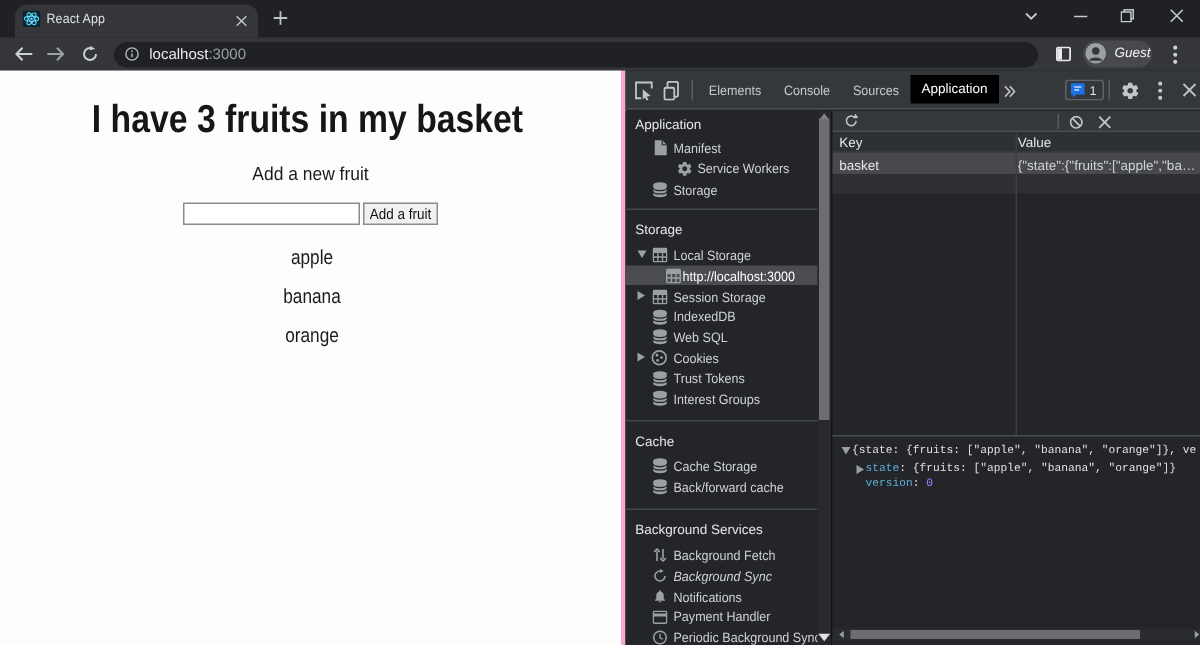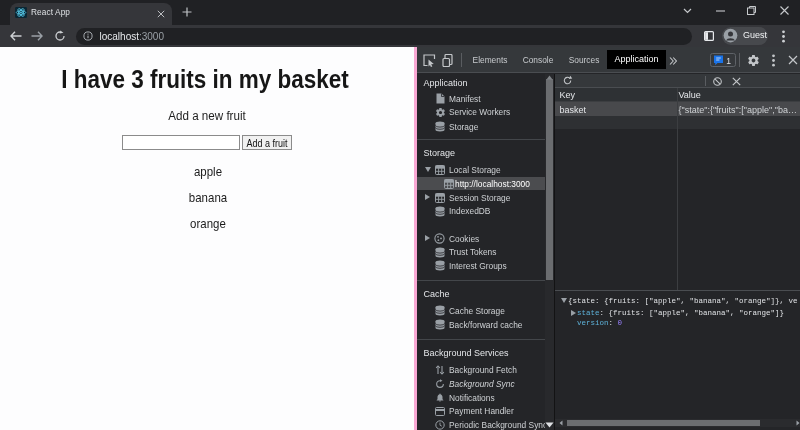--- a/index.html
+++ b/index.html
@@ -9,21 +9,21 @@
 
 
 #tabstrip { position:absolute; left:0; top:0; width:800px; height:25px; background:#202124; }
 #tab { position:absolute; left:10px; top:3px; width:162px; height:22px; background:#35363a; border-radius:8px 8px 0 0; }
 #tabtitle { position:absolute; left:21px; top:4px; font-size:9px; transform:scaleX(0.92); transform-origin:0 50%; color:#dee1e4; letter-spacing:0.1px; }
 #toolbar { position:absolute; left:0; top:25px; width:800px; height:22px; background:#35363a; }
 #omnibox { position:absolute; left:76px; top:2.5px; width:616px; height:17px; background:#202124; border-radius:8.5px; }
 #urltext { position:absolute; left:23.5px; top:3px; font-size:10px; color:#e8eaed; }
 #urltext span { color:#9aa0a6; }
 #guest { position:absolute; left:721.5px; top:1.5px; width:46.5px; height:18.5px; background:#47494d; border-radius:9.5px; }
-#guesttxt { position:absolute; left:21.5px; top:3.5px; font-size:9px; color:#f0f2f4; }
+#guesttxt { position:absolute; left:21.5px; top:3.5px; font-size:9px; color:#f0f2f4;font-style:italic; }
 
 
 #page { position:absolute; left:0; top:47px; width:414px; height:383px; background:#fdfdfe; color:#111; }
 #h1 { position:absolute; top:17px; left:-2px; width:414px; text-align:center; font-size:26px; font-weight:bold; white-space:nowrap; transform:scaleX(0.865); color:#161616; }
 #addnew { position:absolute; top:61.5px; left:0; width:414px; text-align:center; font-size:12.5px; transform:scaleX(0.93); color:#1d1d1d; }
 #inprow { position:absolute; top:88px; left:122px; }
 #fruitin { position:absolute; left:0; top:0; width:118px; height:15px; border:1px solid #8b8b8b; background:#fff; }
 #addbtn { position:absolute; left:119.5px; top:0; width:50px; height:15px; border:1px solid #8b8b8b; background:#f1f1f1; font-size:10px; font-family:"Liberation Sans",sans-serif; padding:0; color:#111; }
 .fruit { position:absolute; left:1px; width:414px; text-align:center; font-size:13.5px; color:#1b1b1b; transform:scaleX(0.85); }
 
@@ -208,21 +208,21 @@
   </rect></div>
   <div id="sidebar">
     <div class="shdr" style="top:3.5px;">Application</div>
     <div class="srow" style="top:17.5px;">
         <svg class="ic" width="9" height="11" style="left:19px;top:1.5px;" viewBox="0 0 9 11">
           <path d="M0.5 0.5 H5.5 L8.5 3.5 V10.5 H0.5 Z" fill="#9aa0a6"></path>
           <path d="M5.5 0.5 V3.5 H8.5" fill="none" stroke="#242528" stroke-width="0.8"></path>
         </svg>
         <div class="lbl">Manifest</div>
       </div>
-    <div class="srow" style="top:31px;">
+    <div class="srow" style="top:31px;margin-left:16px;">
         <svg class="ic" width="11" height="11" style="left:18px;top:1.5px;" viewBox="0 0 24 24">
           <path fill="#9aa0a6" d="M19.4 13c0-.3.1-.6.1-1s0-.7-.1-1l2.1-1.6c.2-.2.3-.5.1-.7l-2-3.5c-.1-.2-.4-.3-.6-.2l-2.5 1c-.5-.4-1.1-.7-1.7-1l-.4-2.6c0-.2-.2-.4-.5-.4h-4c-.2 0-.4.2-.5.4l-.4 2.6c-.6.3-1.2.6-1.7 1l-2.5-1c-.2-.1-.5 0-.6.2l-2 3.5c-.1.2-.1.5.1.7L4.5 11c0 .3-.1.6-.1 1s0 .7.1 1l-2.1 1.6c-.2.2-.3.5-.1.7l2 3.5c.1.2.4.3.6.2l2.5-1c.5.4 1.1.7 1.7 1l.4 2.6c0 .2.2.4.5.4h4c.2 0 .4-.2.5-.4l.4-2.6c.6-.3 1.2-.6 1.7-1l2.5 1c.2.1.5 0 .6-.2l2-3.5c.1-.2.1-.5-.1-.7L19.4 13zM12 15.5c-1.9 0-3.5-1.6-3.5-3.5s1.6-3.5 3.5-3.5 3.5 1.6 3.5 3.5-1.6 3.5-3.5 3.5z"></path>
         </svg>
         <div class="lbl">Service Workers</div>
       </div>
     <div class="srow" style="top:45.5px;">
         <svg class="ic" width="10" height="11" style="left:18px;top:1.5px;" viewBox="0 0 10 11">
           <use href="#dbi"></use>
         </svg>
         <div class="lbl">Storage</div>
@@ -247,20 +247,26 @@
         <svg class="ic" width="10" height="10" style="left:18px;top:2px;" viewBox="0 0 10 10">
           <use href="#tbi"></use>
         </svg>
         <div class="lbl">Session Storage</div>
       </div>
     <div class="srow" style="top:130px;">
         <svg class="ic" width="10" height="11" style="left:18px;top:1.5px;" viewBox="0 0 10 11">
           <use href="#dbi"></use>
         </svg>
         <div class="lbl">IndexedDB</div>
+      </div>
+    <div class="srow" style="top:143.5px;">
+        <svg class="ic" width="10" height="11" style="left:18px;top:1.5px;" viewBox="0 0 10 11">
+          <use href="#dbi"></use>
+        </svg>
+        <div class="lbl">Web SQL</div>
       </div>
     <div class="srow" style="top:171px;">
         <svg class="ic" width="10" height="11" style="left:18px;top:1.5px;" viewBox="0 0 10 11">
           <use href="#dbi"></use>
         </svg>
         <div class="lbl">Trust Tokens</div>
       </div>
     <div class="srow" style="top:157.5px;">
         <span class="arr arrr" style="top:3px;"></span>
         <svg class="ic" width="11" height="11" style="left:17.5px;top:1.5px;" viewBox="0 0 11 11">

